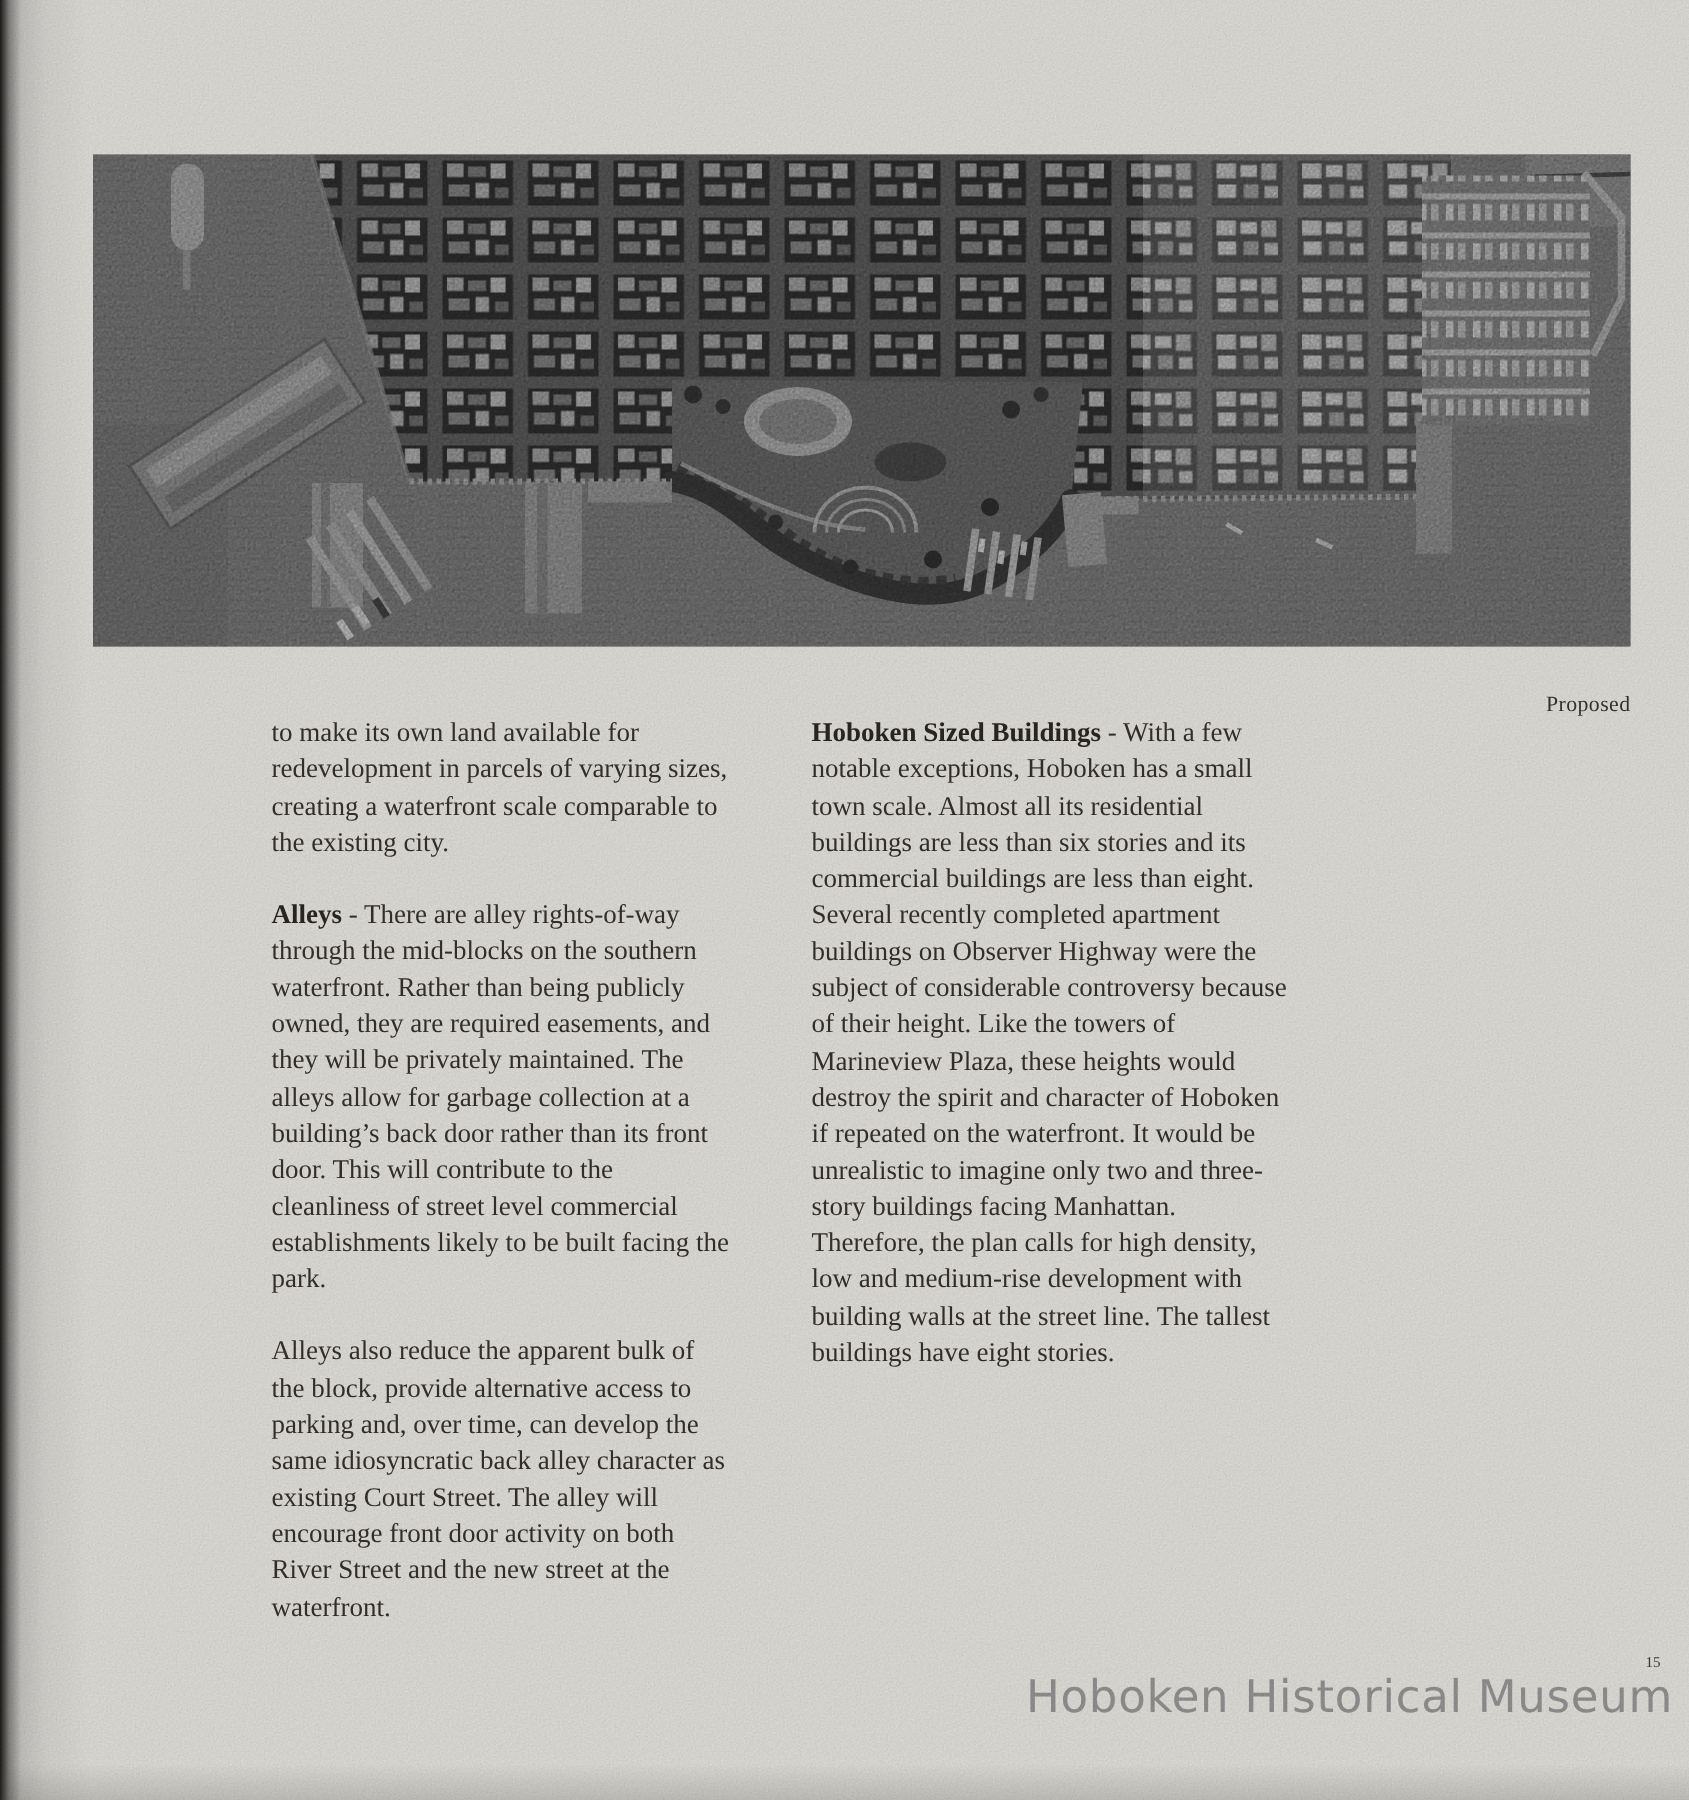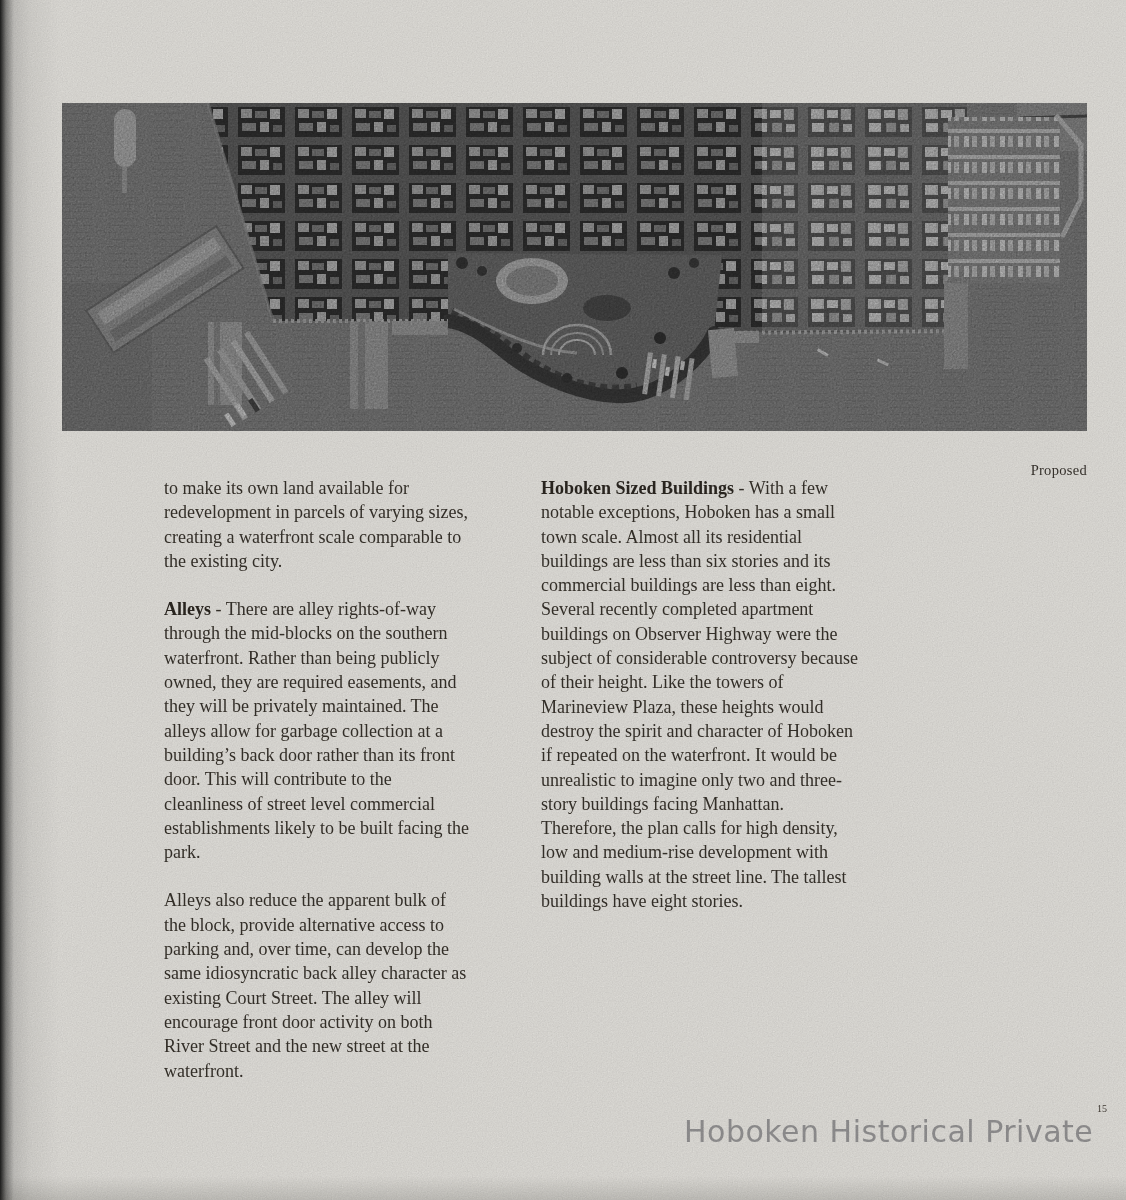--- a/index.html
+++ b/index.html
@@ -19,21 +19,21 @@
   .photo-caption{
     position:absolute;top:462px;right:39px;
     font-size:14.5px;color:#3b3630;letter-spacing:.3px;
   }
   
   .col{
     position:absolute;top:476px;
     font-size:18px;line-height:24.3px;color:#38332c;
     text-align:left;
   }
-  .col-left{left:164px;width:306px;}
+  .col-left{left:181px;width:306px;}
   .col-right{left:513px;width:320px;margin-left:28px;}
   .col p{margin:0 0 24px 0;}
   .lead{font-weight:bold;color:#2d2822;}
   
   .watermark{
     position:absolute;left:684px;top:1114px;
     font-family:"DejaVu Sans", sans-serif;
     font-size:30px;color:rgba(72,72,78,.5);
     white-space:nowrap;letter-spacing:.5px;
   }
@@ -194,21 +194,21 @@
     <p><span class="lead">Alleys</span><span> - There are alley rights-of-way through the mid-blocks on the southern waterfront.  Rather than being publicly owned, they are required easements, and they will be privately maintained.  The alleys allow for garbage collection at a building’s back door rather than its front door.  This will contribute to the cleanliness of street level commercial establishments likely to be built facing the park.</span></p>
     <p><span class="lead"></span><span>Alleys also reduce the apparent bulk of the block, provide alternative access to parking and, over time, can develop the same idiosyncratic back alley character as existing Court Street.  The alley will encourage front door activity on both River Street and the new street at the waterfront.</span></p>
   </div>
 
   <div class="col col-right">
     <p><span class="lead">Hoboken Sized Buildings</span><span> - With a few notable exceptions, Hoboken has a small town scale.  Almost all its residential buildings are less than six stories and its commercial buildings are less than eight.  Several recently completed apartment buildings on Observer Highway were the subject of considerable controversy because of their height.  Like the towers of Marineview Plaza, these heights would destroy the spirit and character of Hoboken if repeated on the waterfront.  It would be unrealistic to imagine only two and three-story buildings facing Manhattan.  Therefore, the plan calls for high density, low and medium-rise development with building walls at the street line.  The tallest buildings have eight stories.</span></p>
   </div>
 
   <div class="page-number">15</div>
 
-  <div class="watermark">Hoboken Historical Private</div>
+  <div class="watermark">Hoboken Historical Museum</div>
 
   <div class="edge-left"></div>
   <div class="edge-bottom"></div>
 
   <svg class="paper-noise" aria-hidden="true">
     <filter id="paperGrain" x="0" y="0" width="100%" height="100%">
       <feTurbulence type="fractalNoise" baseFrequency="0.8" numOctaves="2" stitchTiles="stitch"></feTurbulence>
       <feColorMatrix type="matrix" values="0 0 0 0 0  0 0 0 0 0  0 0 0 0 0  0.28 0.28 0.28 0 0"></feColorMatrix>
     </filter>
     <rect width="1126" height="1200" filter="url(#paperGrain)" opacity="0.45"></rect>

